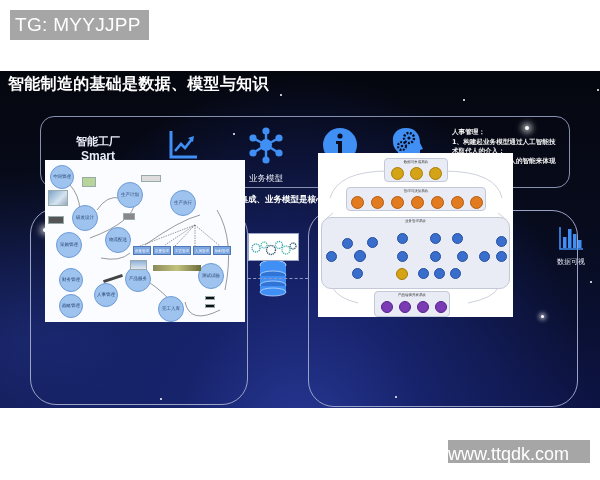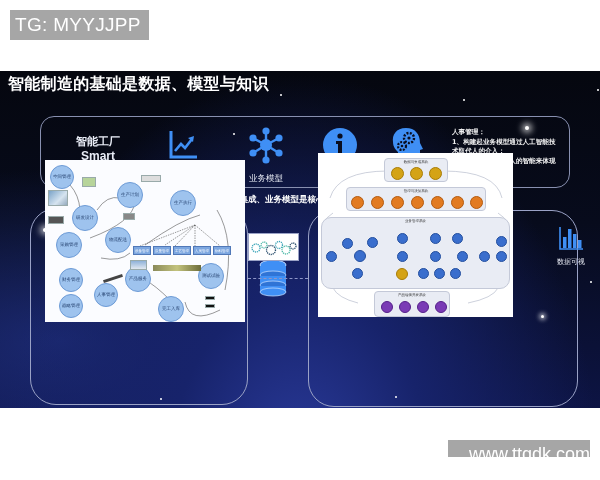--- a/index.html
+++ b/index.html
@@ -5,23 +5,23 @@
   * { box-sizing: border-box; margin: 0; padding: 0; }
   html, body { width: 600px; height: 480px; background: #ffffff; overflow: hidden; }
   body { position: relative; font-family: "DejaVu Sans", sans-serif; }
 
   .tag {
     position: absolute; left: 10px; top: 10px; width: 139px; height: 30px;
     background: #a6a6a6; color: #ffffff; font-family: "Liberation Sans", sans-serif;
     font-size: 19px; line-height: 30px; padding-left: 5px; letter-spacing: 0.3px;
   }
   .watermark {
-    position: absolute; left: 448px; top: 440px; width: 142px; height: 17px;
+    position: absolute; left: 448px; top: 440px; width: 142px; height: 23px;
     background: #a6a6a6; color: #ffffff; font-family: "Liberation Sans", sans-serif;
-    font-size: 18px; line-height: 29px; text-align: right;
+    font-size: 18px; line-height: 29px; text-align: left;
   }
 
   .banner {
     position: absolute; left: 0; top: 71px; width: 600px; height: 337px;
     background:
       radial-gradient(ellipse at 50% 115%, #2a3a9a 0%, #17236b 30%, rgba(10,14,40,0) 70%),
       radial-gradient(ellipse at 10% 80%, rgba(40,60,160,0.55) 0%, rgba(0,0,0,0) 45%),
       linear-gradient(180deg, #05070f 0%, #070b1c 45%, #0d1444 100%);
     overflow: hidden;
   }

